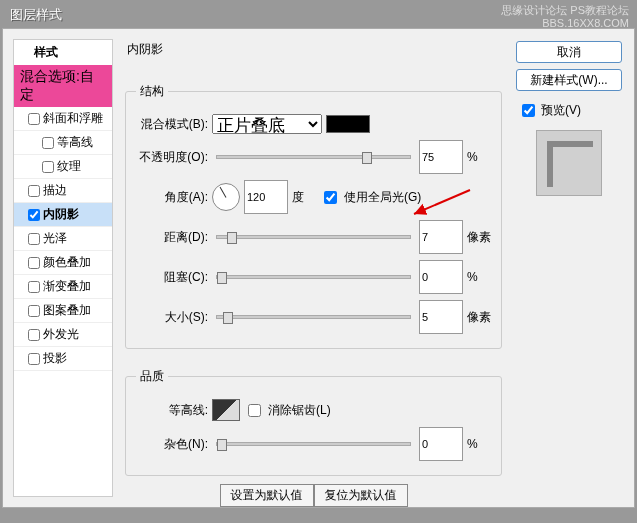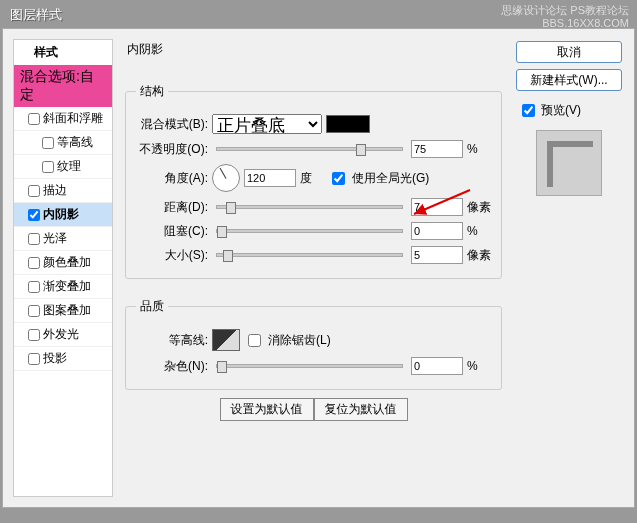--- a/index.html
+++ b/index.html
@@ -13,21 +13,21 @@
 .left-sub { font-size: 14px; padding: 3px 6px; background: #ec4899; }
 .style-item { font-size: 12px; padding: 3px 4px 3px 14px; display: flex; align-items: center; gap: 3px; border-bottom: 1px solid #eee; }
 .style-item.indent { padding-left: 28px; }
 .style-item.selected { background: #c8e0f8; color: #000; font-weight: bold; }
 .style-item input[type=checkbox] { margin: 0; width: 12px; height: 12px; }
 .middle { flex: 1; padding: 0 6px; }
 fieldset { border: 1px solid #ccc; border-radius: 3px; margin-bottom: 8px; padding: 8px 10px; margin-top: 19px; }
 legend { font-size: 12px; padding: 0 4px; }
 .row { display: flex; align-items: center; font-size: 12px; margin: 6px 0; gap: 4px; }
 .row label.lbl { width: 72px; text-align: right; }
-.row input[type=text] { width: 52px; height: 18px; font-size: 11px; border: 1px solid #999; padding: 8px 2px; }
+.row input[type=text] { width: 44px; height: 18px; font-size: 11px; border: 1px solid #999; padding: 16px 2px; }
 .row .unit { width: 24px; }
 select { font-size: 17px; height: 20px; width: 110px; }
 .swatch { width: 44px; height: 18px; background: #000; border: 1px solid #666; }
 .slider { flex: 1; height: 4px; background: #ccc; border: 1px solid #aaa; position: relative; margin: 0 4px; }
 .slider::after { content: ""; position: absolute; top: -4px; width: 8px; height: 10px; background: #e0e0e0; border: 1px solid #777; }
 .slider.s75::after { left: 75%; }
 .slider.s5::after { left: 3%; }
 .slider.s7::after { left: 5%; }
 .slider.s0::after { left: 0; }
 .angle-dial { width: 28px; height: 28px; border: 1px solid #888; border-radius: 50%; position: relative; background: #fff; }

